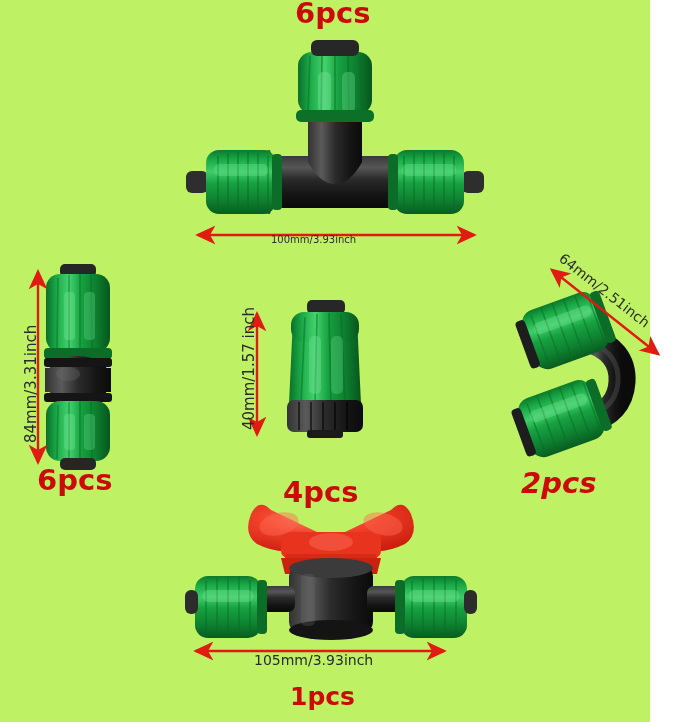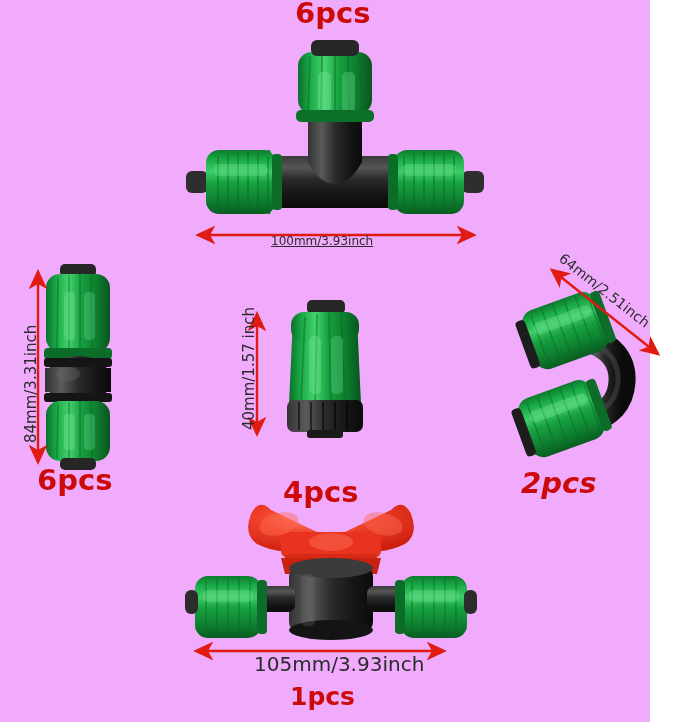--- a/index.html
+++ b/index.html
@@ -1,18 +1,18 @@
 <!DOCTYPE html>
 <html><head>
 <meta charset="utf-8">
 <style>
   html,body{margin:0;padding:0;background:#ffffff;}
   body{width:679px;height:722px;position:relative;overflow:hidden;
        font-family:"DejaVu Sans","Liberation Sans",sans-serif;}
-  .stage{position:absolute;inset:0;width:650px;height:722px;background:#f0abfc;}
+  .stage{position:absolute;inset:0;width:650px;height:722px;background:#bef264;}
   .item{position:absolute;}
   .pcs{position:absolute;color:#cc0a0a;font-weight:700;letter-spacing:0px;
        white-space:nowrap;font-family:"DejaVu Sans","Liberation Sans",sans-serif;}
   .dim{position:absolute;color:#2b2b2b;white-space:nowrap;
        font-family:"DejaVu Sans","Liberation Sans",sans-serif;}
   .dim-vert{transform-origin:0 0;}
   svg{display:block;overflow:visible;}
 </style>
 </head>
 <body>
@@ -127,21 +127,21 @@
         <rect x="162" y="34" width="13" height="40" rx="5" fill="#6ee092" opacity=".35"></rect>
         <rect x="116" y="72" width="78" height="12" rx="5" fill="#0c7029"></rect>
         <rect x="131" y="2" width="48" height="16" rx="6" fill="#272727"></rect>
       </g>
     </svg>
   </div>
 
   <svg class="item" style="left:190px;top:228px;" width="292" height="14">
     <line x1="8" y1="7" x2="284" y2="7" stroke="#e01b12" stroke-width="2.4" marker-start="url(#arrTail)" marker-end="url(#arrHead)"></line>
   </svg>
-  <div class="dim" style="left:271px;top:234px;font-size:12px;text-decoration:underline;">100mm/3.93inch</div>
+  <div class="dim" style="left:271px;top:234px;font-size:10px;">100mm/3.93inch</div>
 
   <div class="item" style="left:38px;top:262px;">
     <svg width="80" height="210" viewBox="0 0 80 210">
       <rect x="22" y="2" width="36" height="13" rx="5" fill="#262626"></rect>
 
       <g>
         <rect x="8" y="12" width="64" height="78" rx="14" fill="url(#gGreenV)"></rect>
         <g stroke="#0a6b26" stroke-width="1.6" opacity=".5">
           <line x1="20" y1="16" x2="19" y2="88"></line>
             <line x1="31" y1="13" x2="31" y2="90"></line>
@@ -317,17 +317,17 @@
         <rect x="224" y="98" width="50" height="12" rx="5" fill="#6ee092" opacity=".4"></rect>
         <rect x="210" y="88" width="10" height="54" rx="4" fill="#0b6d27"></rect>
         <rect x="279" y="98" width="13" height="24" rx="6" fill="#2c2c2c"></rect>
       </g>
     </svg>
   </div>
 
   <svg class="item" style="left:188px;top:644px;" width="264" height="14">
     <line x1="8" y1="7" x2="256" y2="7" stroke="#e01b12" stroke-width="2.4" marker-start="url(#arrTail)" marker-end="url(#arrHead)"></line>
   </svg>
-  <div class="dim" style="left:254px;top:652px;font-size:20px;">105mm/3.93inch</div>
+  <div class="dim" style="left:254px;top:652px;font-size:14px;">105mm/3.93inch</div>
 
   <div class="pcs" style="left:290px;top:682px;font-size:25px;">1pcs</div>
 
 </div>
 
 </body></html>

